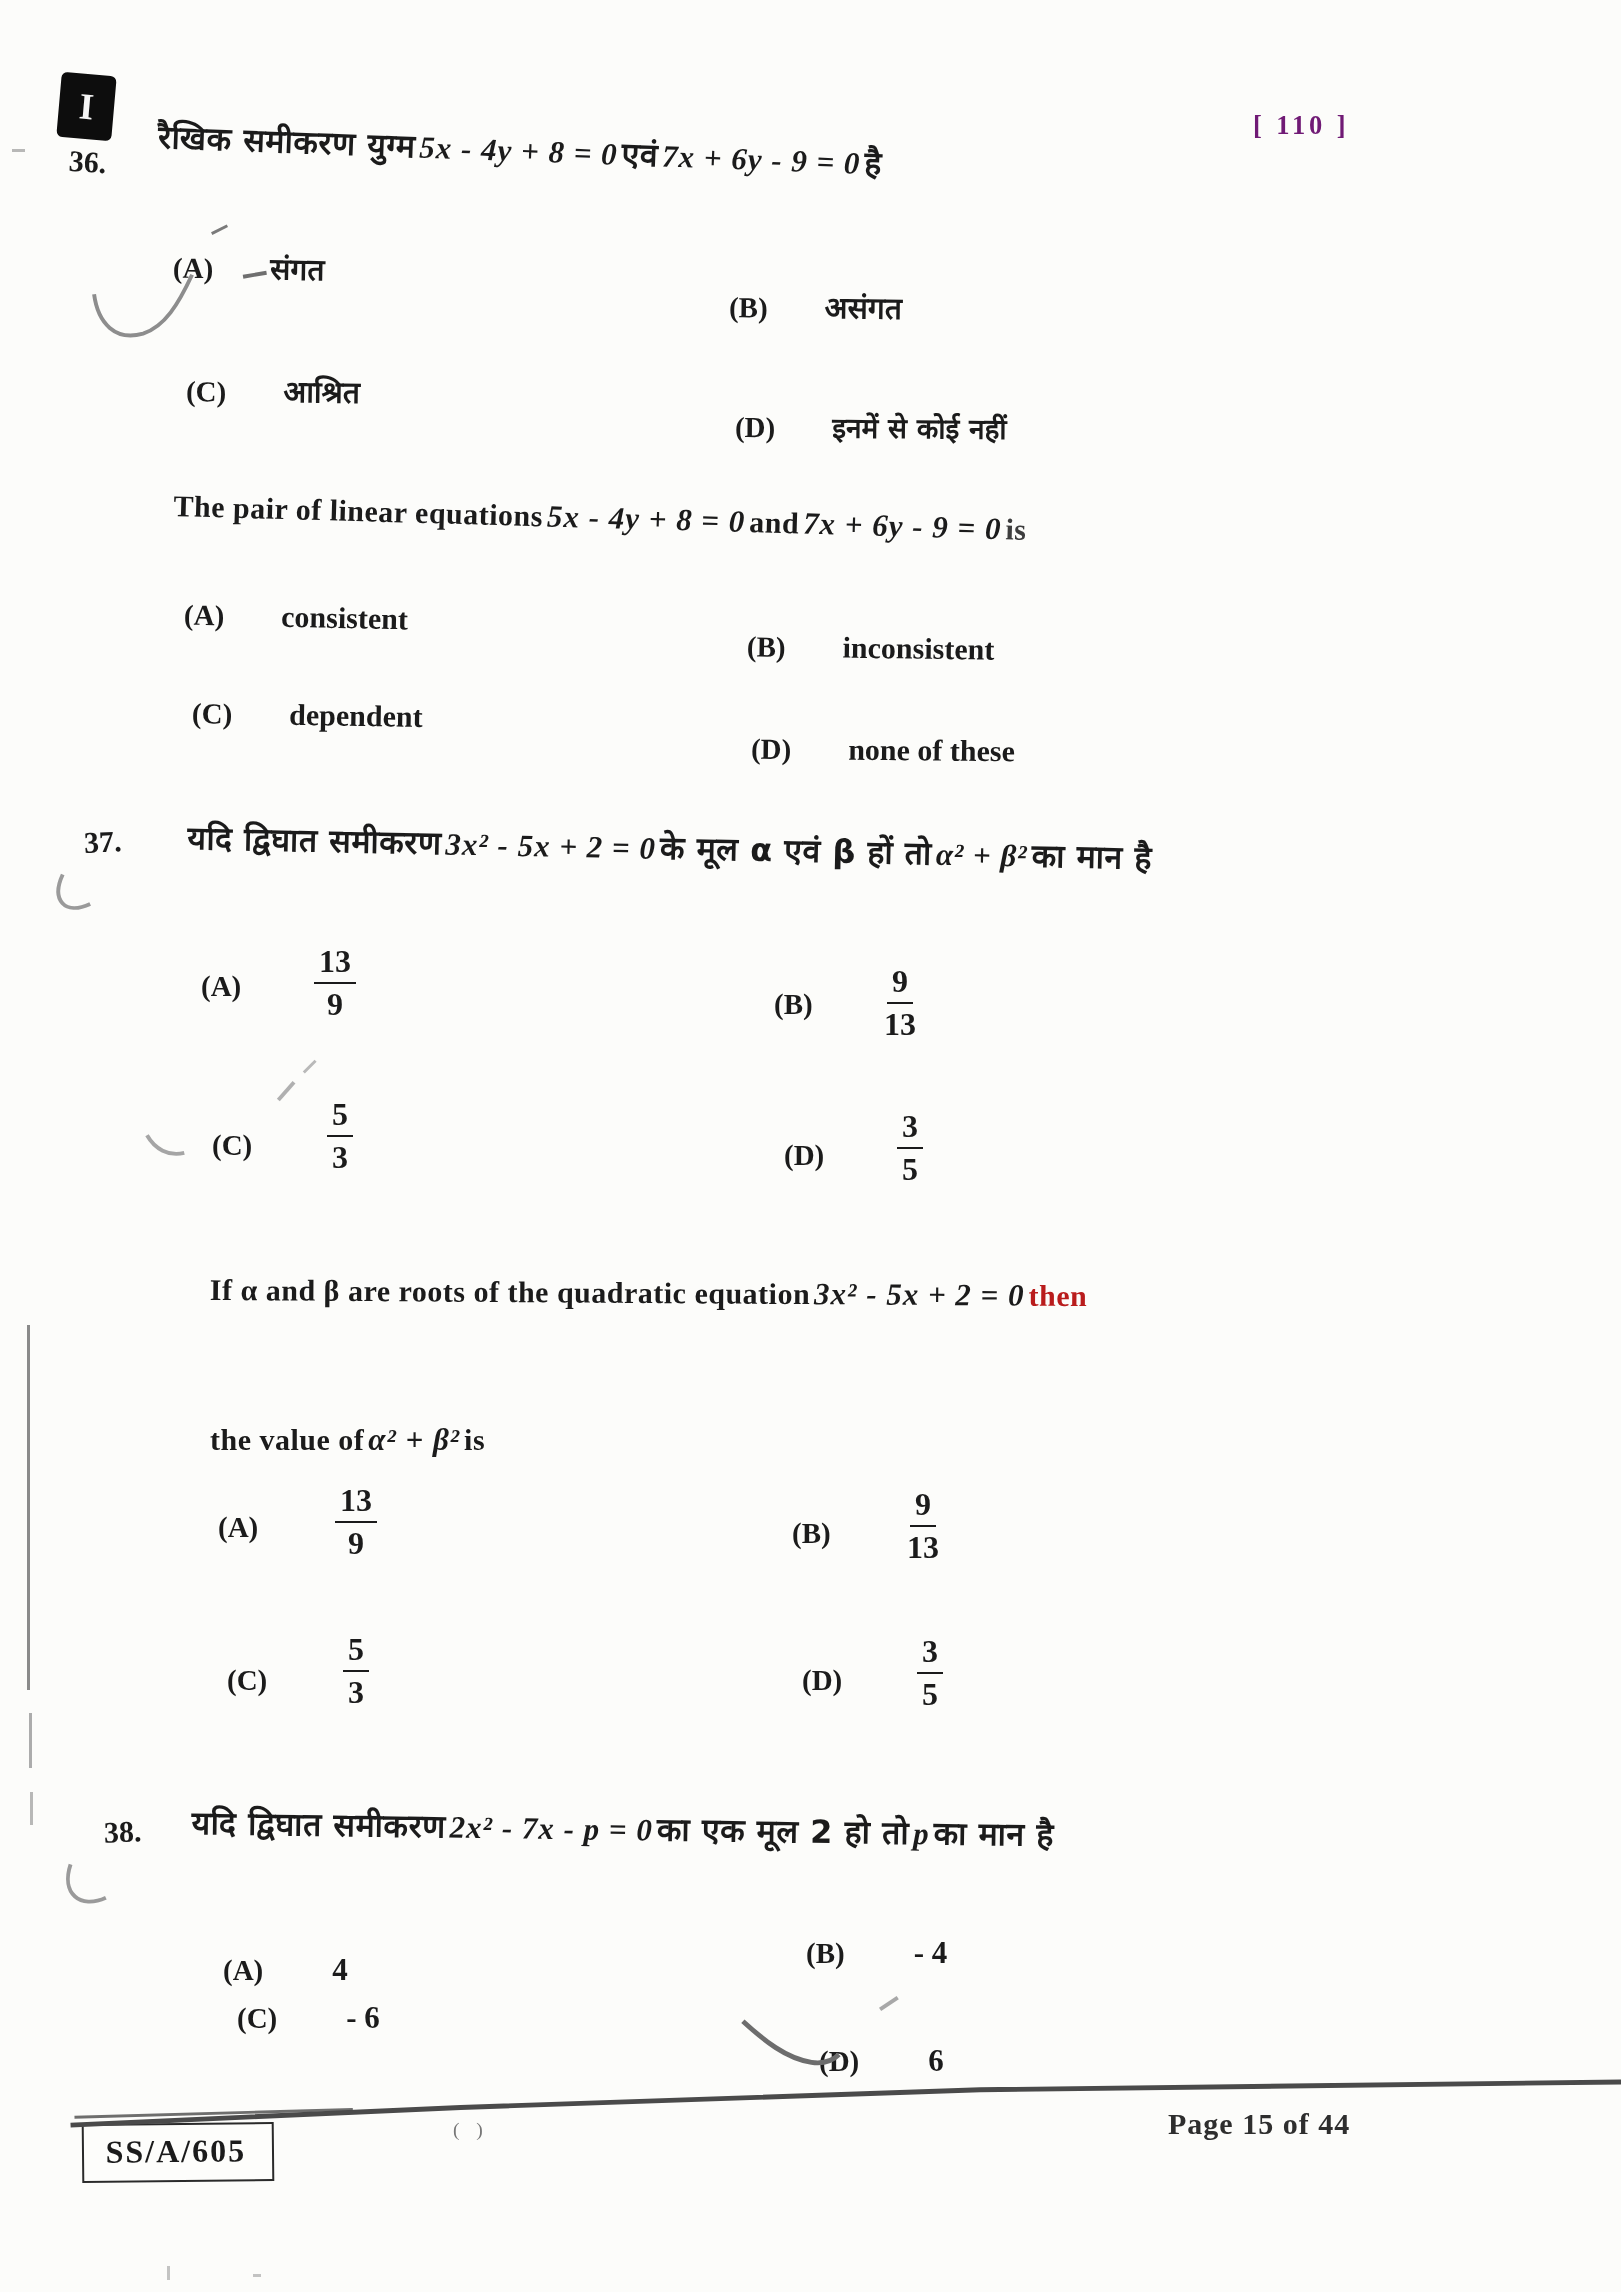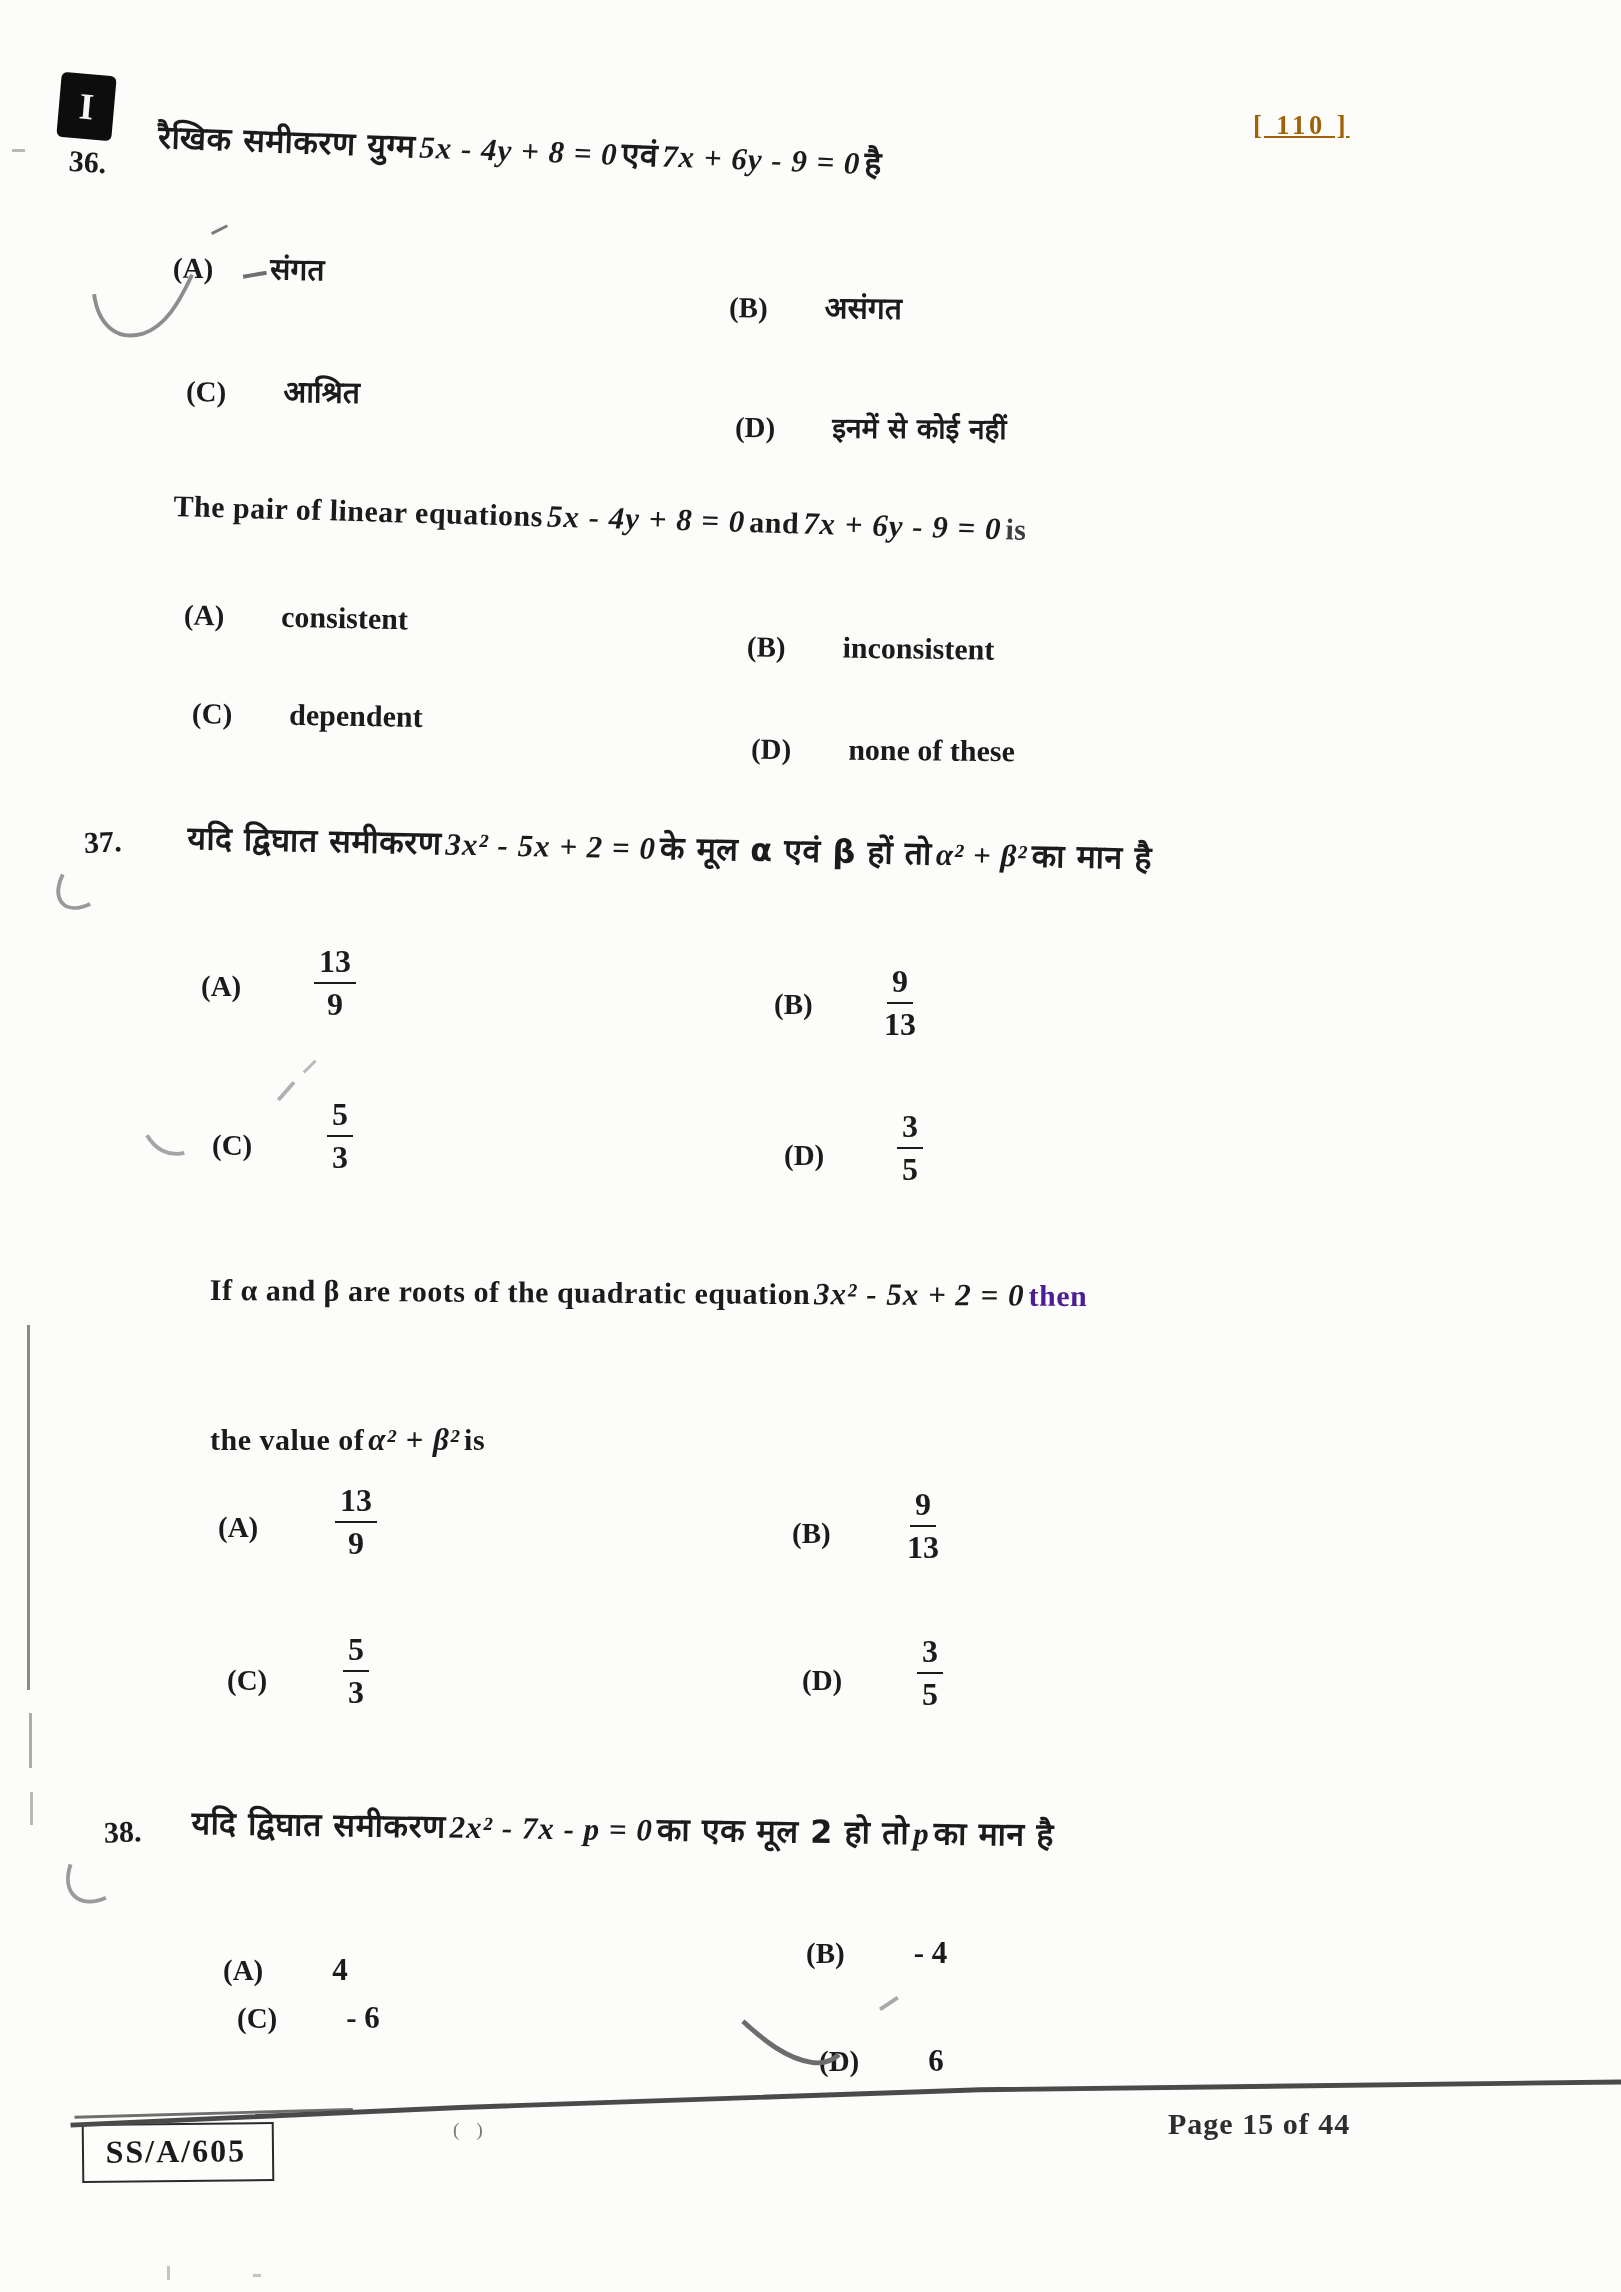--- a/index.html
+++ b/index.html
@@ -22,21 +22,21 @@
   .frac{display:inline-flex;flex-direction:column;align-items:center;vertical-align:middle;
         font-family:"Liberation Serif",serif;font-weight:700;font-size:32px;line-height:1.15;}
   .frac .num{border-bottom:2.9px solid #1b1b1b;padding:0 4.9px 2px 4.9px;}
   .frac .den{padding-top:2px;}
   .corner-tag{
     width:55px;height:65px;background:#0d0d0d;border-radius:5.9px;
     display:flex;align-items:center;justify-content:center;
     color:#f5f5f5;font-family:"Liberation Serif",serif;font-weight:700;font-size:37px;
     transform:rotate(5deg);
   }
-  .pageref{font-size:26.5px;color:#a16207;letter-spacing:3.9px;font-weight:600;text-decoration:underline;}
+  .pageref{font-size:26.5px;color:#701a75;letter-spacing:3.9px;font-weight:600;}
   .footer-box{
     border:2.9px solid #2a2a2a;padding:7.8px 25.5px 9.8px 21.6px;
     font-size:32px;font-weight:700;letter-spacing:2px;transform:rotate(-0.6deg);
     background:#fdfdfb;
   }
   .footer-page{font-size:30px;font-weight:600;color:#2e2e2e;letter-spacing:1px;}
   .vrule{position:absolute;background:#8a8a8a;}
   .speck{position:absolute;color:#777;font-size:19.6px;}
   svg.overlay{position:absolute;inset:0;pointer-events:none;}
 </style>
@@ -122,21 +122,21 @@
   </div>
   <div class="abs optlabel" style="left:784px;top:1139px;">(D)</div>
   <div class="abs frac" style="left:897px;top:1108px;">
     <span class="num">3</span>
     <span class="den">5</span>
   </div>
 
   <div class="abs" style="left:210px;top:1272px;transform:rotate(0.4deg);transform-origin:left top;">
     <span class="eng">If α and β  are roots of the quadratic equation</span>
     <span class="math">3x² - 5x + 2 = 0</span>
-    <span class="eng" style="color:#4c1d95;">then</span>
+    <span class="eng" style="color:#b91c1c;">then</span>
   </div>
   <div class="abs" style="left:210px;top:1374px;margin-top:48px;">
     <span class="eng">the value of</span>
     <span class="math">α² + β²</span>
     <span class="eng">is</span>
   </div>
 
   <div class="abs optlabel" style="left:218px;top:1511px;">(A)</div>
   <div class="abs frac" style="left:335px;top:1482px;">
     <span class="num">13</span>

